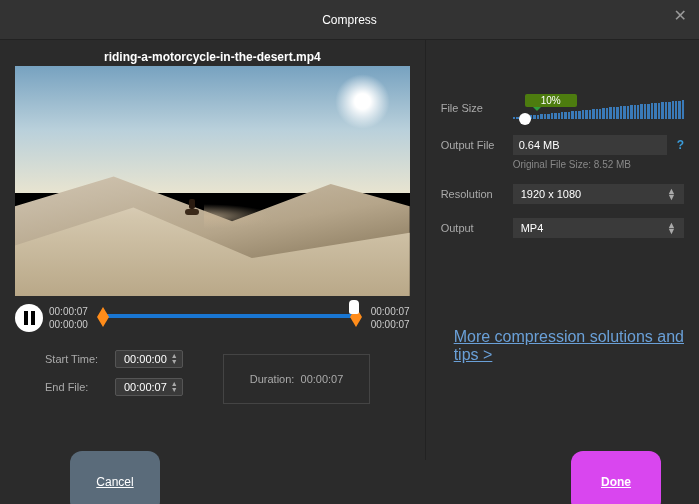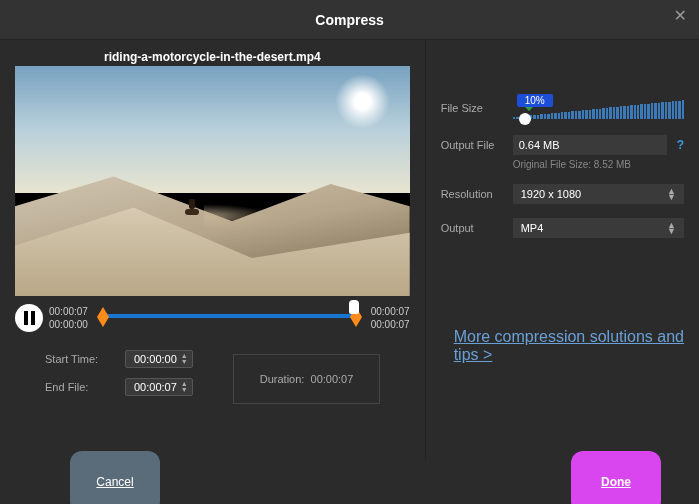--- a/index.html
+++ b/index.html
@@ -15,22 +15,22 @@
   height: 40px;
   background: #333;
   display: flex;
   align-items: center;
   justify-content: center;
   position: relative;
   border-bottom: 1px solid #222;
 }
 .titlebar .title {
   color: #fff;
-  font-weight: bold;
-  font-size: 14px;
+  font-weight: normal;
+  font-size: 12px;
 }
 .close-icon {
   position: absolute;
   right: 12px;
   top: 6px;
   color: #999;
   font-size: 16px;
   cursor: pointer;
 }
 .main {
@@ -138,21 +138,21 @@
   width:10px; height:14px; background:#fff;
   border-radius:4px 4px 2px 2px;
 }
 .time-col-r { font-size:10px; color:#ccc; min-width:48px; text-align:right;}
 .time-col-r .t1 { margin-bottom:2px;}
 .time-editors {
   display:flex; align-items:flex-start; gap:40px;
   margin-top:18px; margin-left:30px;
 }
 .time-fields { display:flex; flex-direction:column; gap:10px;}
-.time-row { display:flex; align-items:center; gap:20px; font-size:11px;}
+.time-row { display:flex; align-items:center; gap:10px; font-size:11px;}
 .time-row label { width:60px; color:#aaa;}
 .spinner {
   display:flex; align-items:center;
   background:#3a3a3a; border:1px solid #555;
   padding:2px 4px; border-radius:2px;
 }
 .spinner span { color:#fff; font-size:11px; padding:0 4px;}
 .spinner .arrows { display:flex; flex-direction:column; font-size:7px; color:#aaa; line-height:6px;}
 .duration-box {
   border:1px solid #444;
@@ -173,23 +173,23 @@
 }
 .slider-bars div {
   flex:1; background:#3a7ab8;
 }
 .slider-thumb {
   position:absolute; left:6px; bottom:-4px;
   width:12px; height:12px; border-radius:50%; background:#fff;
   cursor:pointer;
 }
 .slider-badge {
-  position:absolute; left:4px; bottom:14px;
-  background:#1d4ed8; color:#fff; font-size:10px;
-  padding:1px 8px; border-radius:2px;
+  position:absolute; left:12px; bottom:14px;
+  background:#4d7c0f; color:#fff; font-size:10px;
+  padding:1px 16px; border-radius:2px;
 }
 .slider-badge::after {
   content:''; position:absolute; left:8px; bottom:-4px;
   border-left:4px solid transparent; border-right:4px solid transparent;
   border-top:4px solid #2e9e3e;
 }
 .text-input {
   flex:1; background:#3a3a3a; border:none;
   padding:4px 6px; color:#fff; font-size:11px;
 }

